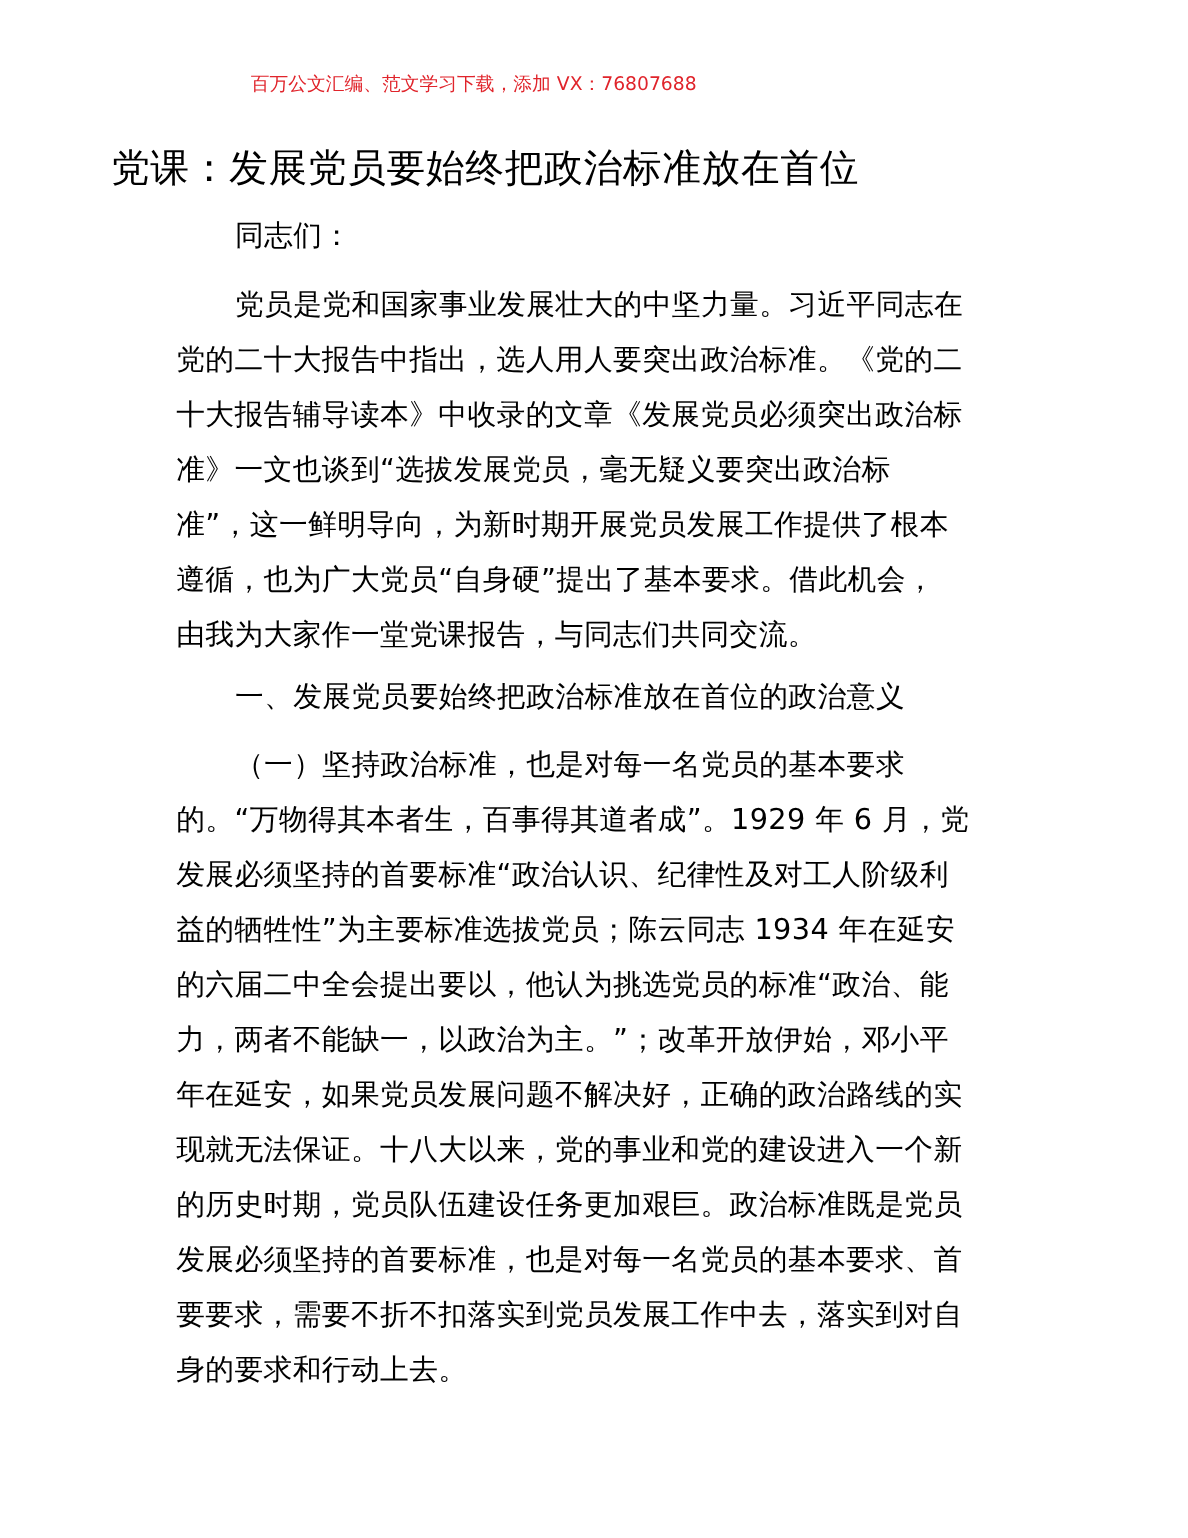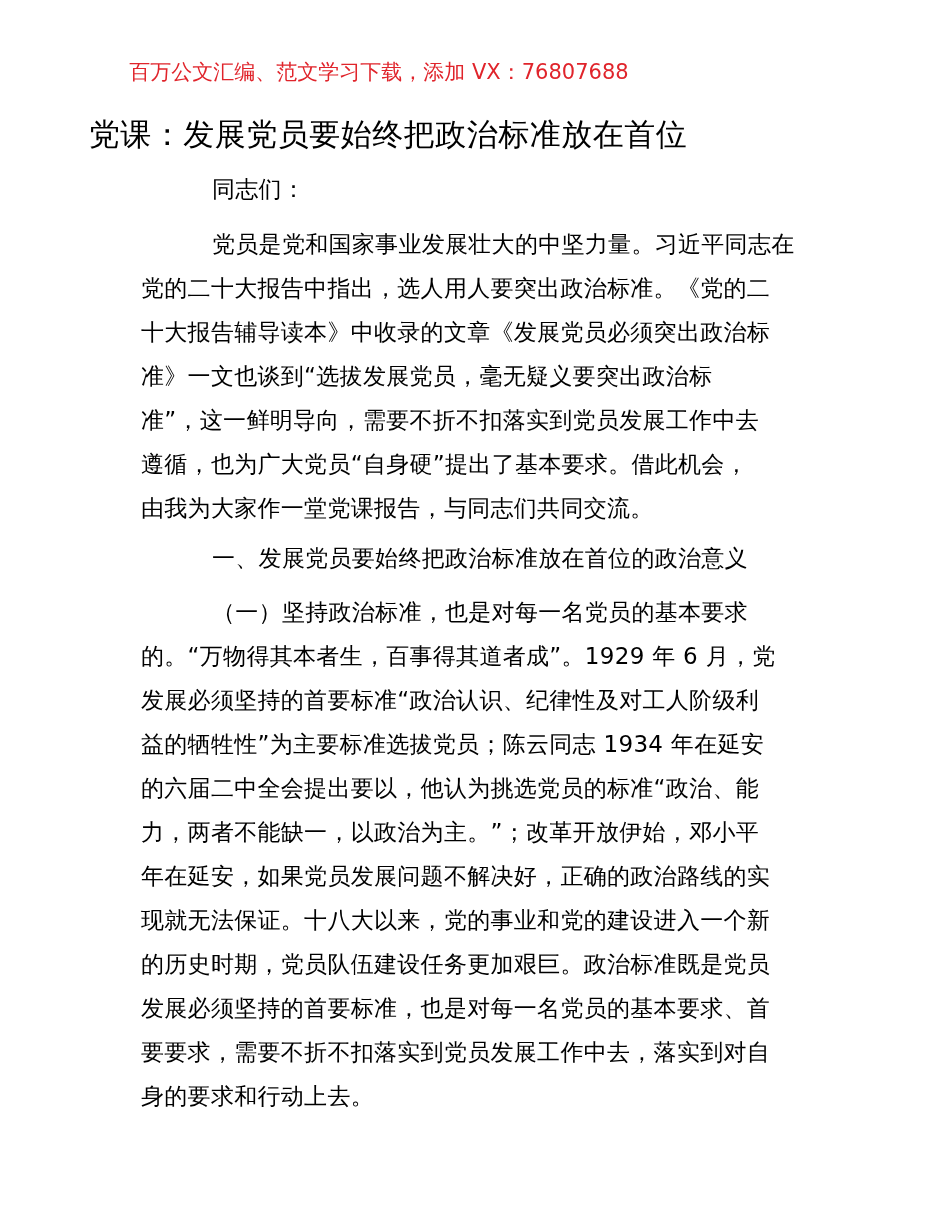--- a/index.html
+++ b/index.html
@@ -1,40 +1,40 @@
 <!DOCTYPE html>
 <html><head>
   <meta charset="utf-8">
   <style>
     html, body { margin: 0; padding: 0; background: #ffffff; }
     body { width: 950px; height: 1230px; position: relative; overflow: hidden;
            font-family: "DejaVu Sans", "Liberation Sans", sans-serif; color: #000; }
     .watermark { position: absolute; top: 58px; left: 0; width: 758px; text-align: center;
-                 font-size: 21px; color: #e0242b; letter-spacing: 0; }
+                 font-size: 15px; color: #e0242b; letter-spacing: 0; }
     .title { position: absolute; top: 114px; left: 0; width: 776px; text-align: center;
              font-size: 31px; color: #000; letter-spacing: 0.5px; }
     .line { position: absolute; left: 141px; font-size: 23px; white-space: nowrap;
             line-height: 30px; letter-spacing: 0.3px; }
-    .indent { left: 188px; margin-left: 24px; }
+    .indent { left: 188px; }
   </style>
 </head>
 <body>
 
 <div>
   <div class="watermark">百万公文汇编、范文学习下载，添加 VX：76807688</div>
   <div class="title">党课：发展党员要始终把政治标准放在首位</div>
 
   <div class="line indent" style="top:174px">同志们：</div>
 
   <div>
     <div class="line indent" style="top:229px">党员是党和国家事业发展壮大的中坚力量。习近平同志在</div>
     <div class="line" style="top:273px">党的二十大报告中指出，选人用人要突出政治标准。《党的二</div>
     <div class="line" style="top:317px">十大报告辅导读本》中收录的文章《发展党员必须突出政治标</div>
     <div class="line" style="top:361px">准》一文也谈到“选拔发展党员，毫无疑义要突出政治标</div>
-    <div class="line" style="top:405px">准”，这一鲜明导向，需要不折不扣落实到党员发展工作中去</div>
+    <div class="line" style="top:405px">准”，这一鲜明导向，为新时期开展党员发展工作提供了根本</div>
     <div class="line" style="top:449px">遵循，也为广大党员“自身硬”提出了基本要求。借此机会，</div>
     <div class="line" style="top:493px">由我为大家作一堂党课报告，与同志们共同交流。</div>
   </div>
 
   <div class="line indent" style="top:543px">一、发展党员要始终把政治标准放在首位的政治意义</div>
 
   <div>
     <div class="line indent" style="top:597px">（一）坚持政治标准，也是对每一名党员的基本要求</div>
     <div class="line" style="top:641px">的。“万物得其本者生，百事得其道者成”。1929 年 6 月，党</div>
     <div class="line" style="top:685px">发展必须坚持的首要标准“政治认识、纪律性及对工人阶级利</div>

